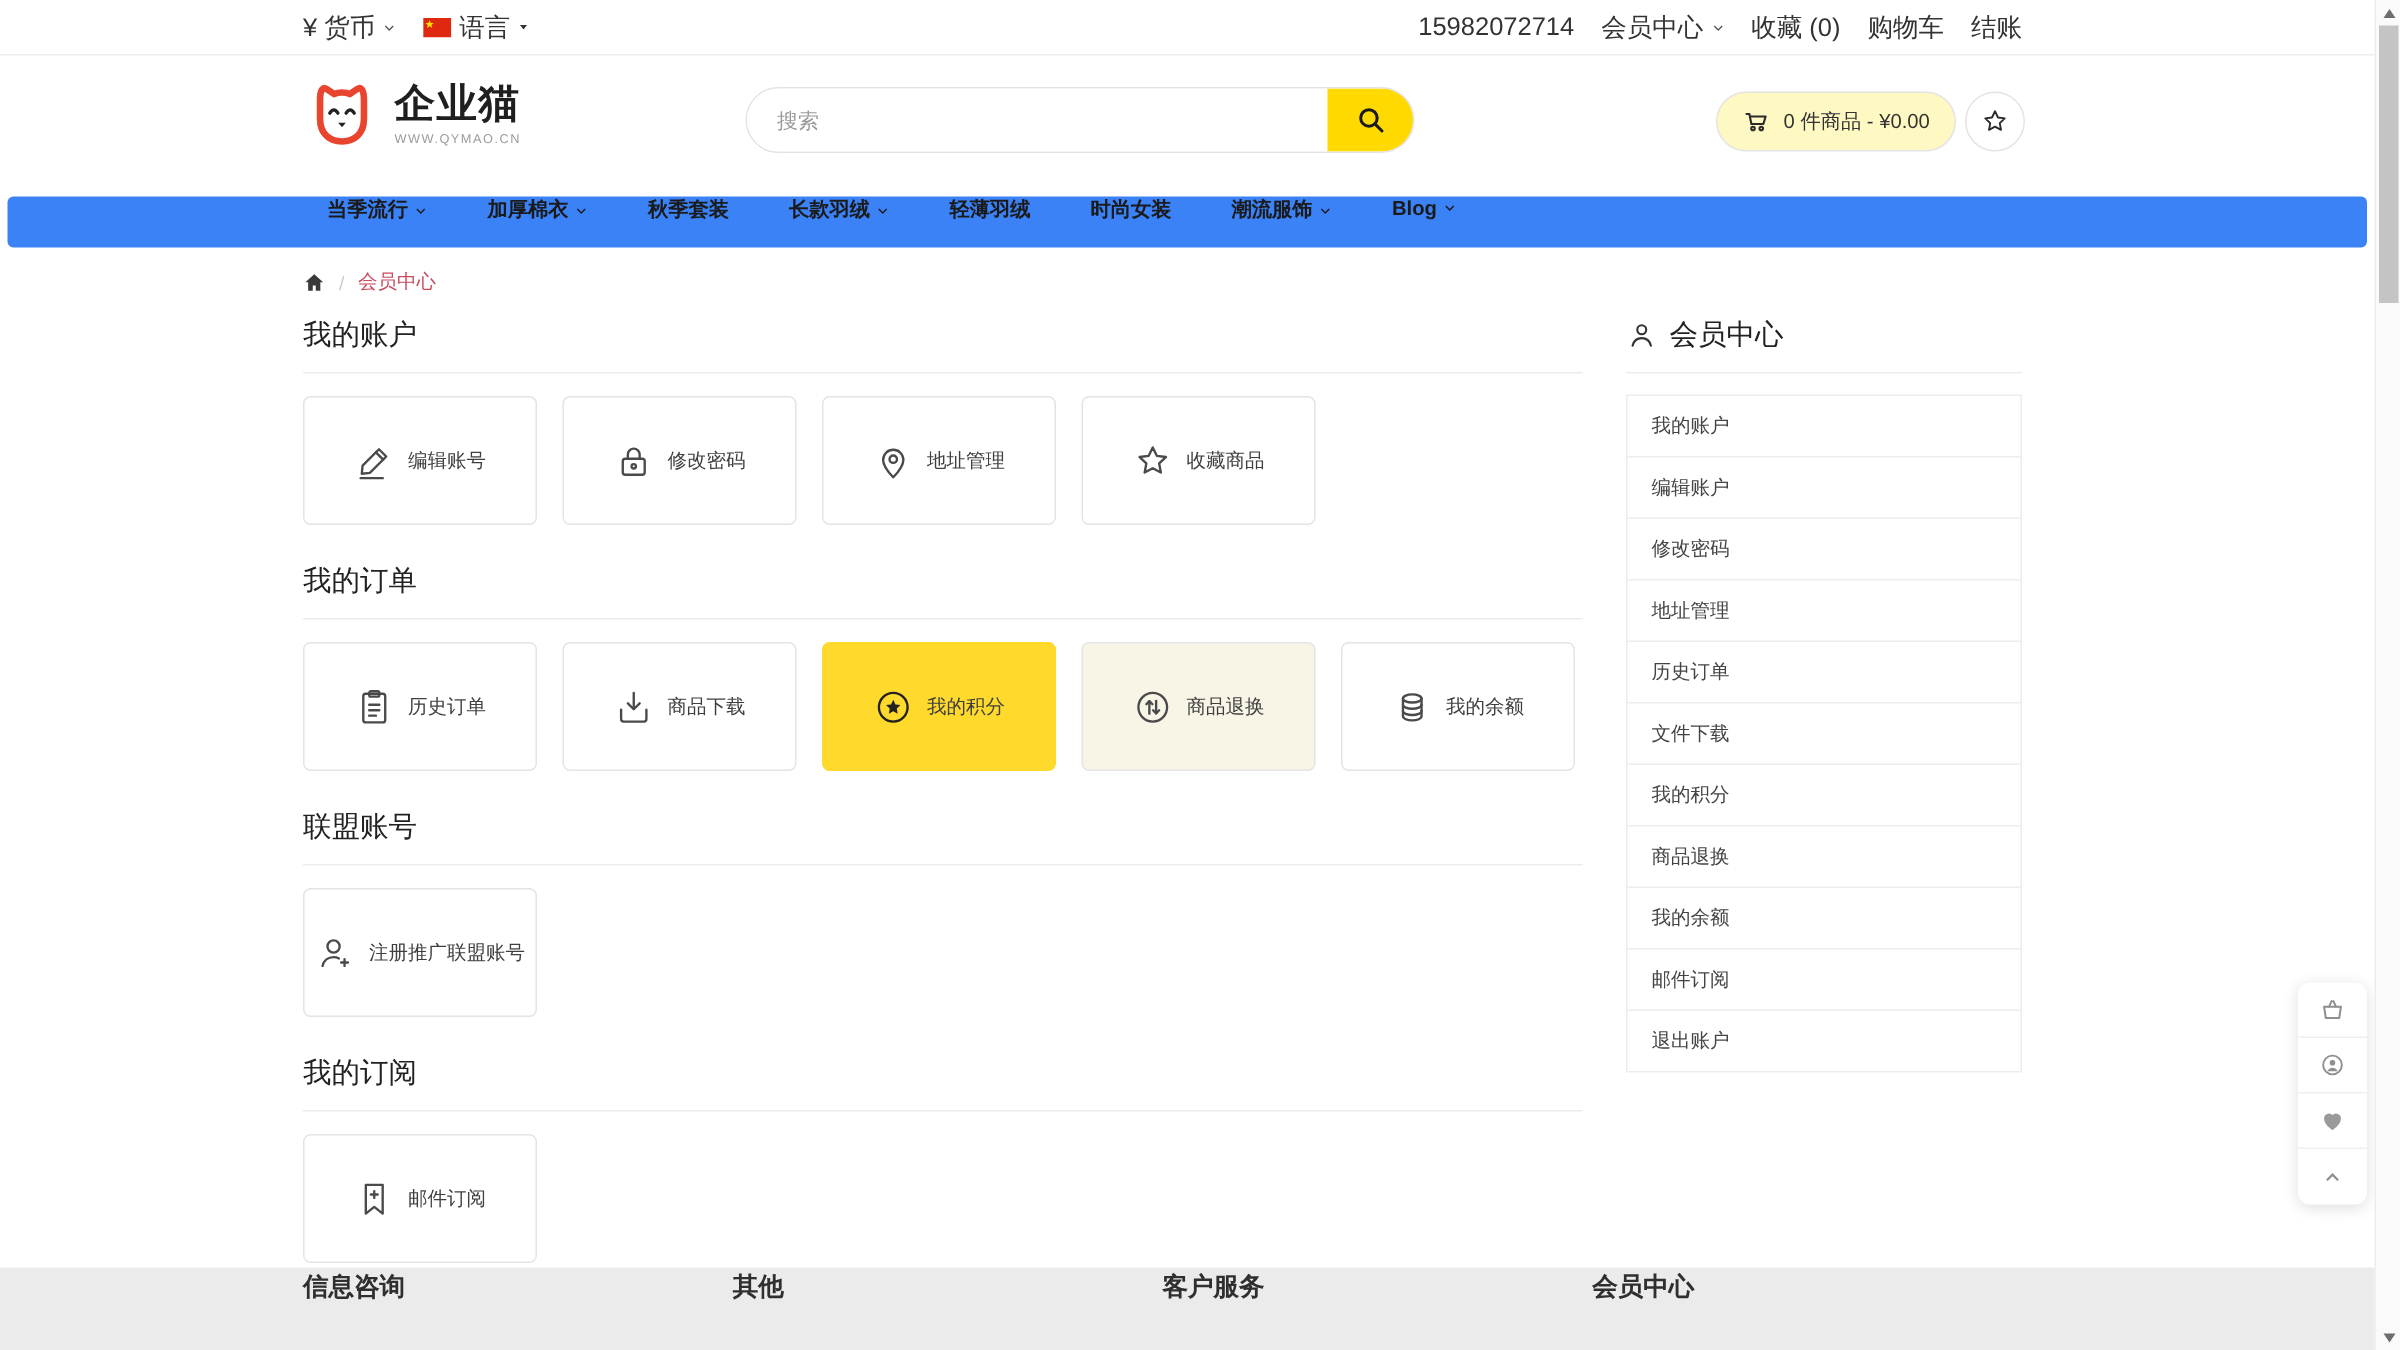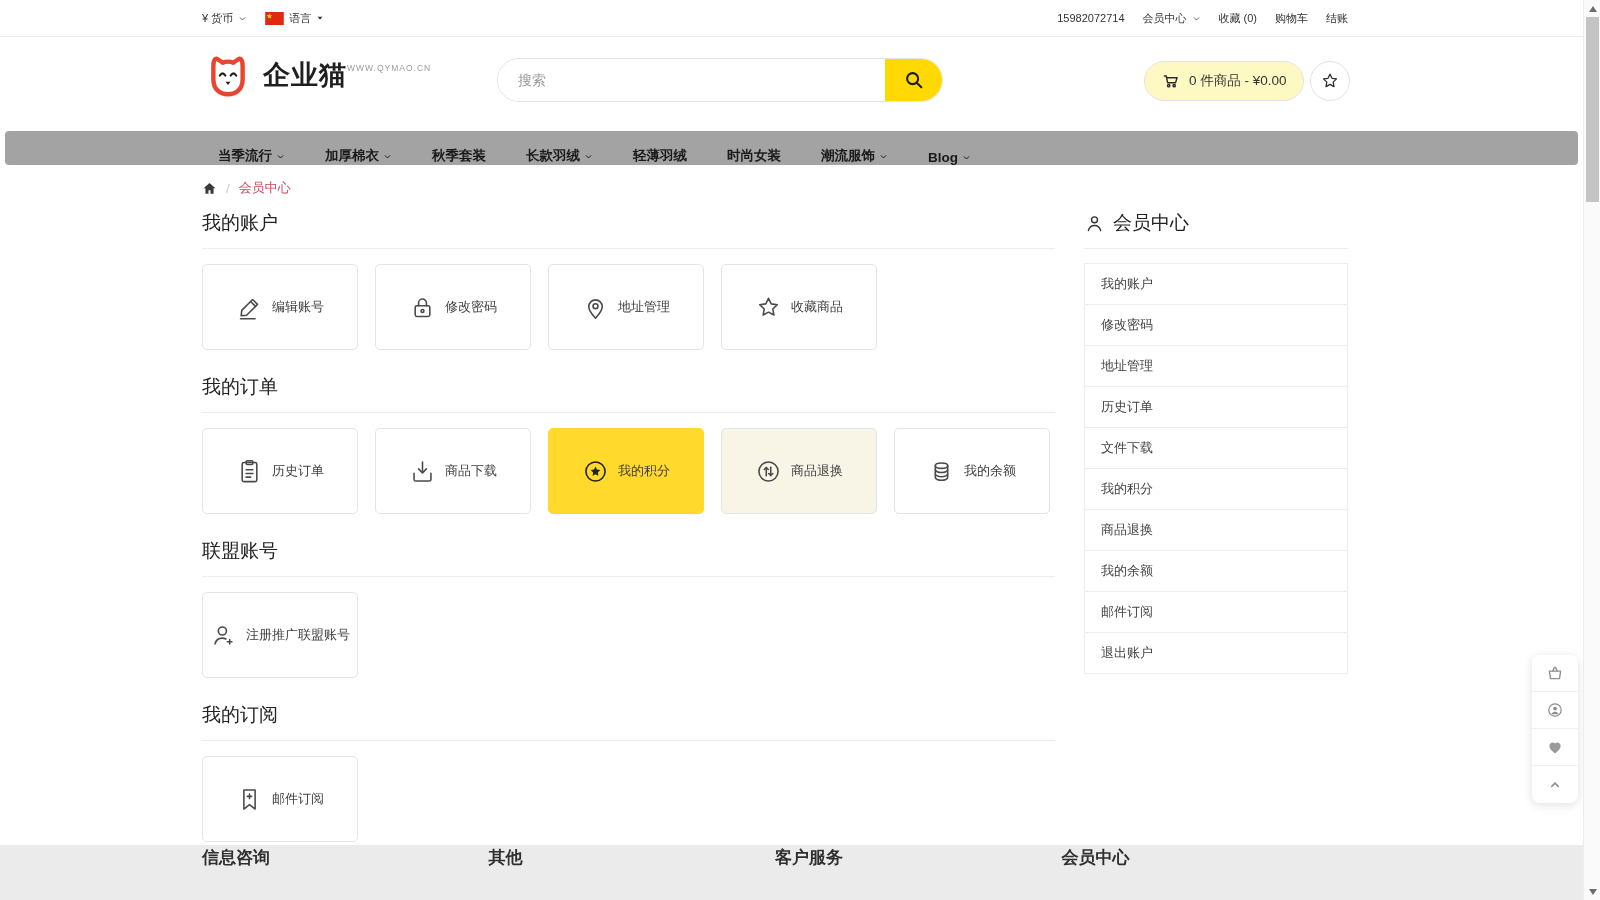--- a/index.html
+++ b/index.html
@@ -3,40 +3,40 @@
 <meta charset="utf-8">
 <style>
   * { margin:0; padding:0; box-sizing:border-box; }
   html,body { width:1600px; height:900px; overflow:hidden; }
   body { font-family:"Liberation Sans","DejaVu Sans",sans-serif; background:#fff; color:#333; position:relative; }
   .page { position:absolute; left:0; top:0; width:1583px; height:900px; background:#fff; }
   .container { width:1146px; margin-left:202px; position:relative; }
 
   
   .topbar { height:37px; border-bottom:1px solid #eee; }
-  .topbar-inner { height:100%; display:flex; align-items:center; justify-content:space-between; font-size:11px; color:#333; }
+  .topbar-inner { height:100%; display:flex; align-items:center; justify-content:space-between; font-size:17px; color:#333; }
   .tb-left, .tb-right { display:flex; align-items:center; gap:18px; }
   .tb-item { display:flex; align-items:center; gap:5px; cursor:pointer; }
   .flag { display:inline-block; line-height:0; }
 
   
   .header { height:94px; position:relative; }
   .logo { position:absolute; left:0; top:16px; display:flex; align-items:center; gap:9px; }
-  .logo-text-wrap { display:flex; flex-direction:row; }
+  .logo-text-wrap { display:flex; flex-direction:column; }
   .logo-title { font-size:27px; font-weight:800; color:#1f1f1f; letter-spacing:1px; line-height:1.1; }
   .logo-sub { font-size:8.5px; color:#9b9b9b; letter-spacing:1px; margin-top:2px; }
   .search { position:absolute; left:295px; top:21px; width:446px; height:44px; display:flex; border:1px solid #e3e3e3; border-radius:22px; overflow:hidden; background:#fff; }
   .search input { flex:1; border:none; outline:none; padding:0 20px; font-size:14px; color:#3b82f6; font-family:inherit; }
   .search input::placeholder { color:#9a9a9a; }
   .search-btn { width:57px; background:#ffd900; border:none; display:flex; align-items:center; justify-content:center; cursor:pointer; }
   .cart-pill { position:absolute; left:942px; top:24px; height:40px; border:1px solid #e3e3e3; border-radius:20px; display:flex; align-items:center; gap:8px; padding:0 16px; font-size:13.5px; color:#333; cursor:pointer; background:#fef9c3; }
   .wish-btn { position:absolute; left:1108px; top:24px; width:40px; height:40px; border:1px solid #e3e3e3; border-radius:50%; background:#fff; display:flex; align-items:center; justify-content:center; cursor:pointer; }
 
   
-  .nav { margin:0 5px; height:34px; background:#a3a3a3; border-radius:4px; display:flex; align-items:flex-end; padding-left:213px; gap:40px; }
+  .nav { margin:0 5px; height:34px; background:#3b82f6; border-radius:4px; display:flex; align-items:flex-start; padding-left:213px; gap:40px; }
   .nav-item { display:flex; align-items:center; gap:4px; font-size:13.5px; font-weight:bold; color:#1a1a1a; cursor:pointer; white-space:nowrap; }
 
   
   .breadcrumb { margin-top:14px; display:flex; align-items:center; gap:9px; font-size:13px; height:18px; }
   .crumb-sep { color:#ccc; }
   .crumb-current { color:#c94b5e; cursor:pointer; }
 
   
   .main { margin-top:13px; display:flex; gap:29px; align-items:flex-start; }
   .left-col { width:853px; }
@@ -314,20 +314,21 @@
     <aside class="sidebar">
       <div class="sidebar-head">
         <svg width="21" height="21" viewBox="0 0 24 24" fill="none" stroke="#333" stroke-width="1.6" stroke-linecap="round">
             <circle cx="12" cy="7.8" r="3.4"></circle>
             <path d="M5 20c.9-3.6 3.7-5.8 7-5.8s6.1 2.2 7 5.8"></path>
           </svg>
         <span>会员中心</span>
       </div>
       <div class="sidebar-list">
         <div class="sidebar-item">我的账户</div>
+        <div class="sidebar-item">编辑账户</div>
         <div class="sidebar-item">修改密码</div>
         <div class="sidebar-item">地址管理</div>
         <div class="sidebar-item">历史订单</div>
         <div class="sidebar-item">文件下载</div>
         <div class="sidebar-item">我的积分</div>
         <div class="sidebar-item">商品退换</div>
         <div class="sidebar-item">我的余额</div>
         <div class="sidebar-item">邮件订阅</div>
         <div class="sidebar-item">退出账户</div>
       </div>

